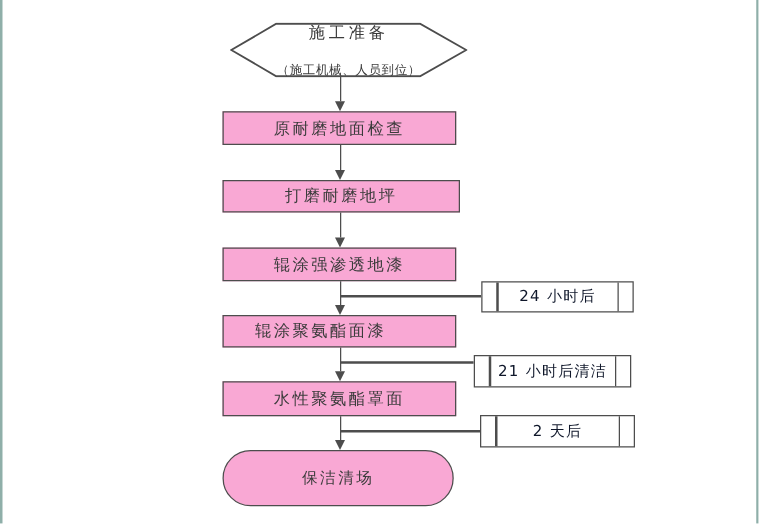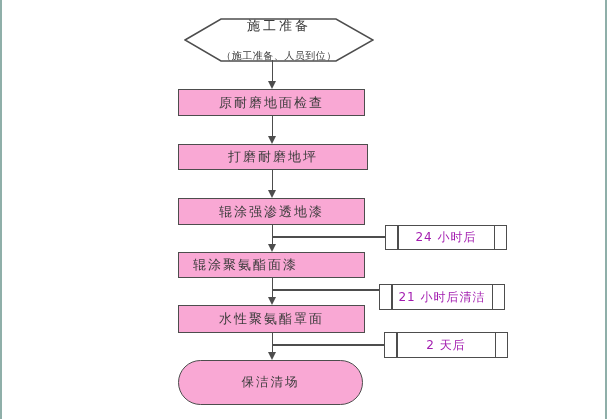--- a/index.html
+++ b/index.html
@@ -31,38 +31,38 @@
     display: flex;
     align-items: center;
     justify-content: center;
     font-size: 13px;
     letter-spacing: 2px;
     color: #3c3c3c;
     white-space: nowrap;
   }
   .box.left-text {
     justify-content: flex-start;
-    padding-left: 14px;
+    padding-left: 25px;
   }
 
   .terminal {
     border-radius: 23px;
     font-size: 12.5px;
   }
 
   .sidebox {
     position: absolute;
     border: 1.5px solid #4d4d4d;
     background: #ffffff;
     display: flex;
     align-items: center;
     justify-content: center;
     font-size: 12px;
     letter-spacing: 1px;
-    color: #a21caf;
+    color: #0f172a;
     white-space: nowrap;
   }
   .sidebox .bar {
     position: absolute;
     top: 0; bottom: 0;
     width: 1.5px;
     background: #4d4d4d;
   }
   .bar.l { left: 11px; }
   .bar.r { right: 11px; }
@@ -105,21 +105,21 @@
 <div class="canvas">
 
   <div class="edge left"></div>
   <div class="edge right"></div>
 
   <svg class="hex-svg" width="190" height="44">
     <polygon points="1,22 37,1 152,1 189,22 152,43 37,43" fill="#ffffff" stroke="#4d4d4d" stroke-width="1.5"></polygon>
   </svg>
   <div class="hex-text">
     <div class="hex-title">施工准备</div>
-    <div class="hex-sub">（施工准备、人员到位）</div>
+    <div class="hex-sub">（施工机械、人员到位）</div>
   </div>
 
   <div class="vline" style="left:271.5px; top:60px; height:21px;"></div>
   <div class="arrow" style="left:268px; top:81px;"></div>
 
   <div class="box" style="left:178px; top:89px; width:187px; height:27px;">原耐磨地面检查</div>
 
   <div class="vline" style="left:271.5px; top:116px; height:20px;"></div>
   <div class="arrow" style="left:268px; top:136px;"></div>
 

